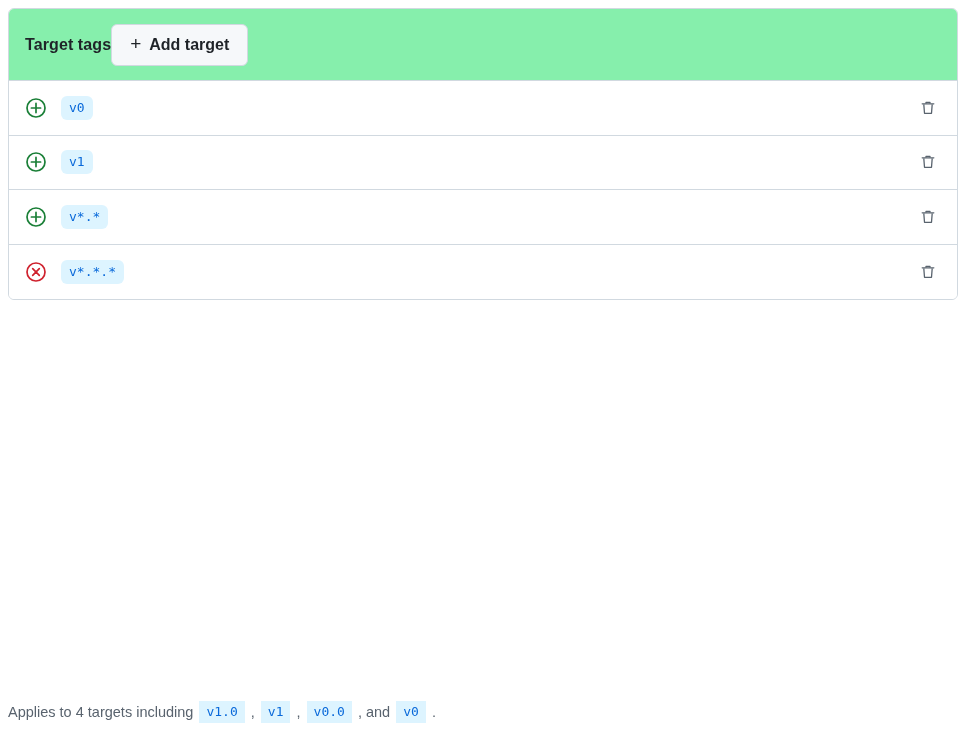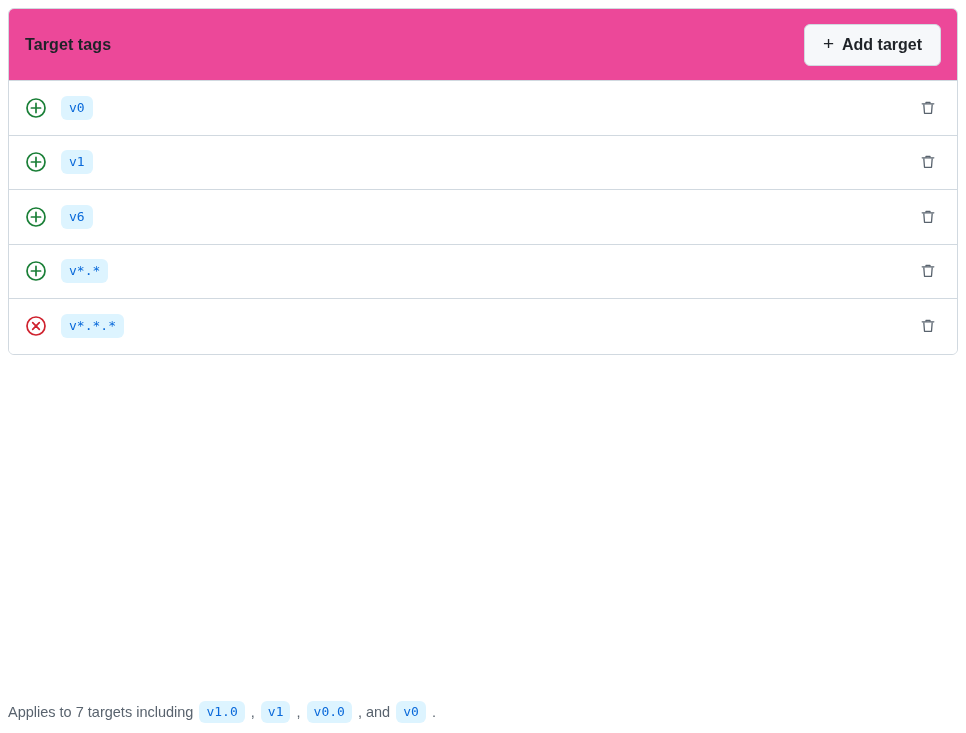--- a/index.html
+++ b/index.html
@@ -27,25 +27,25 @@
     top: 8px;
     width: 950px;
     border: 1px solid #d1d9e0;
     border-radius: 6px;
     background: #ffffff;
     box-sizing: border-box;
     overflow: hidden;
   }
   .card-header {
     height: 72px;
-    background: #ec4899;
+    background: #86efac;
     border-bottom: 1px solid #d1d9e0;
     display: flex;
     align-items: center;
-    justify-content: space-between;
+    justify-content: flex-start;
     padding: 0 16px;
     box-sizing: border-box;
   }
   .card-title {
     font-size: 16px;
     font-weight: bold;
     color: #1f2328;
     letter-spacing: 0.1px;
   }
   .add-btn {
@@ -130,21 +130,21 @@
     color: #59636e;
     display: flex;
     align-items: center;
     flex-wrap: nowrap;
     white-space: pre;
     line-height: 22px;
   }
   .footer .chip {
     background: #ddf4ff;
     color: #0969da;
-    border-radius: 6px;
+    border-radius: 0;
     padding: 3px 7px;
     font-family: "DejaVu Sans Mono", monospace;
     font-size: 13px;
     line-height: 16px;
     margin: 0 2px;
     white-space: pre;
   }
   .footer .sep { color: #59636e; }
 </style>
 </head>
@@ -197,37 +197,20 @@
             </svg>
           </button>
         </div>
         <div class="row">
           <span class="row-icon">
             <svg width="22" height="22" viewBox="0 0 22 22" aria-hidden="true">
               <circle cx="11" cy="11" r="9" fill="none" stroke="#1a7f37" stroke-width="1.7"></circle>
               <path d="M11 6.4 V15.6 M6.4 11 H15.6" stroke="#1a7f37" stroke-width="1.7" stroke-linecap="round"></path>
             </svg>
           </span>
-          <span class="tag-chip">v6</span>
-          <span class="row-spacer"></span>
-          <button class="trash-btn">
-            <svg width="18" height="18" viewBox="0 0 18 18" aria-hidden="true">
-              <path d="M3.2 4.8 H14.8" stroke="#59636e" stroke-width="1.3" stroke-linecap="round"></path>
-              <path d="M7 4.6 V3.3 H11 V4.6" fill="none" stroke="#59636e" stroke-width="1.3" stroke-linejoin="round"></path>
-              <path d="M4.8 5.4 L5.5 14.3 H12.5 L13.2 5.4" fill="none" stroke="#59636e" stroke-width="1.3" stroke-linejoin="round"></path>
-            </svg>
-          </button>
-        </div>
-        <div class="row">
-          <span class="row-icon">
-            <svg width="22" height="22" viewBox="0 0 22 22" aria-hidden="true">
-              <circle cx="11" cy="11" r="9" fill="none" stroke="#1a7f37" stroke-width="1.7"></circle>
-              <path d="M11 6.4 V15.6 M6.4 11 H15.6" stroke="#1a7f37" stroke-width="1.7" stroke-linecap="round"></path>
-            </svg>
-          </span>
           <span class="tag-chip">v*.*</span>
           <span class="row-spacer"></span>
           <button class="trash-btn">
             <svg width="18" height="18" viewBox="0 0 18 18" aria-hidden="true">
               <path d="M3.2 4.8 H14.8" stroke="#59636e" stroke-width="1.3" stroke-linecap="round"></path>
               <path d="M7 4.6 V3.3 H11 V4.6" fill="none" stroke="#59636e" stroke-width="1.3" stroke-linejoin="round"></path>
               <path d="M4.8 5.4 L5.5 14.3 H12.5 L13.2 5.4" fill="none" stroke="#59636e" stroke-width="1.3" stroke-linejoin="round"></path>
             </svg>
           </button>
         </div>
@@ -246,21 +229,21 @@
               <path d="M7 4.6 V3.3 H11 V4.6" fill="none" stroke="#59636e" stroke-width="1.3" stroke-linejoin="round"></path>
               <path d="M4.8 5.4 L5.5 14.3 H12.5 L13.2 5.4" fill="none" stroke="#59636e" stroke-width="1.3" stroke-linejoin="round"></path>
             </svg>
           </button>
         </div>
       </div>
 
   </div>
 
   <div class="footer">
-    <span>Applies to 7 targets including </span>
+    <span>Applies to 4 targets including </span>
     <span class="chip">v1.0</span>
     <span class="sep"> , </span>
     <span class="chip">v1</span>
     <span class="sep"> , </span>
     <span class="chip">v0.0</span>
     <span class="sep"> , and </span>
     <span class="chip">v0</span>
     <span class="sep"> .</span>
   </div>
 

